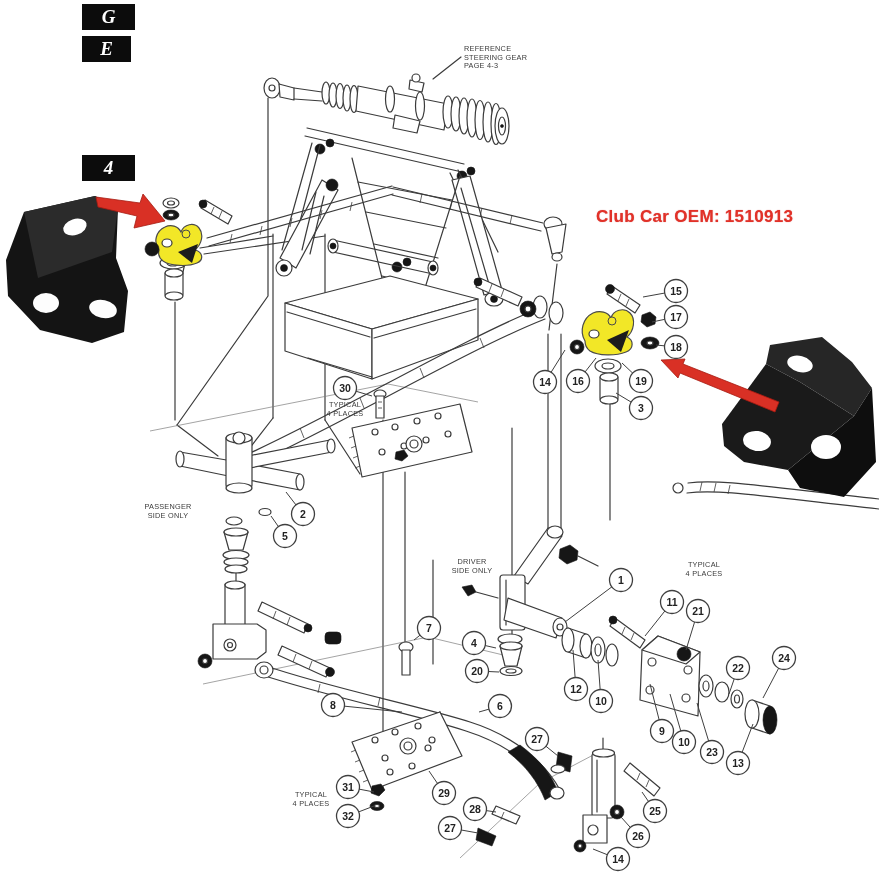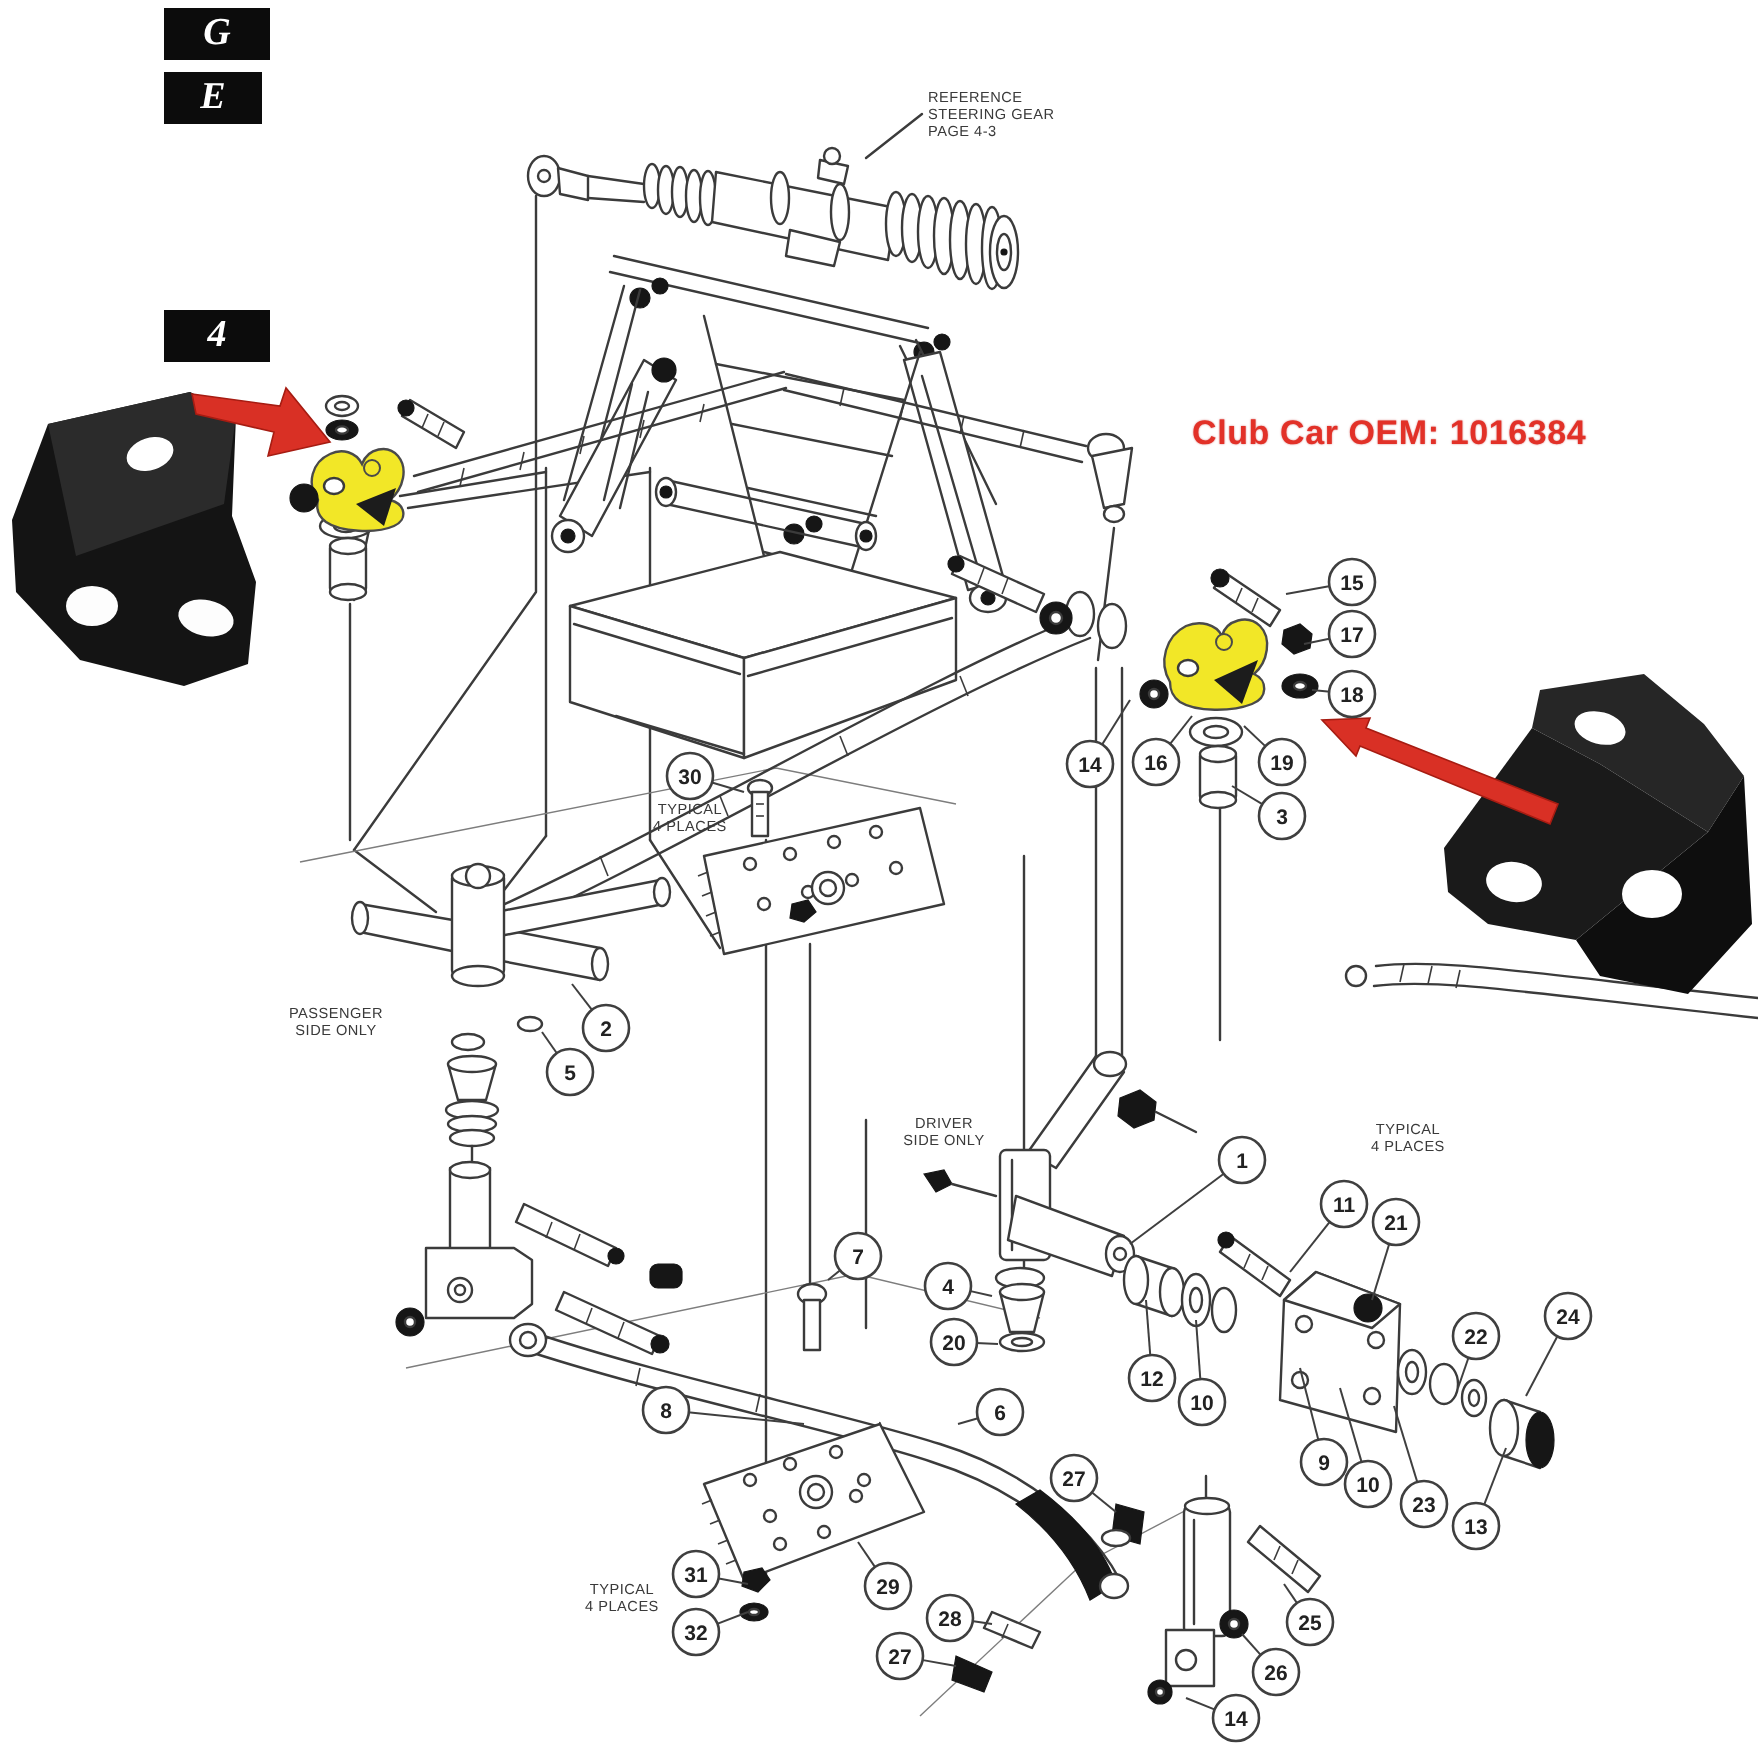--- a/index.html
+++ b/index.html
@@ -603,15 +603,15 @@
         <text x="168" y="509" class="anno" text-anchor="middle"><tspan x="168" dy="0">PASSENGER</tspan><tspan x="168" dy="8.6">SIDE ONLY</tspan></text>
         <text x="472" y="564" class="anno" text-anchor="middle"><tspan x="472" dy="0">DRIVER</tspan><tspan x="472" dy="8.6">SIDE ONLY</tspan></text>
         <text x="704" y="567" class="anno" text-anchor="middle"><tspan x="704" dy="0">TYPICAL</tspan><tspan x="704" dy="8.6">4 PLACES</tspan></text>
         <text x="311" y="797" class="anno" text-anchor="middle"><tspan x="311" dy="0">TYPICAL</tspan><tspan x="311" dy="8.6">4 PLACES</tspan></text>
       </g>
 </svg>
 
 <div class="tab" id="tab-g">G</div>
 <div class="tab" id="tab-e">E</div>
 <div class="tab" id="tab-4">4</div>
-<div id="oem">Club Car  OEM: 1016384</div>
+<div id="oem">Club Car  OEM: 1510913</div>
 
 </div>
 
 </body></html>

